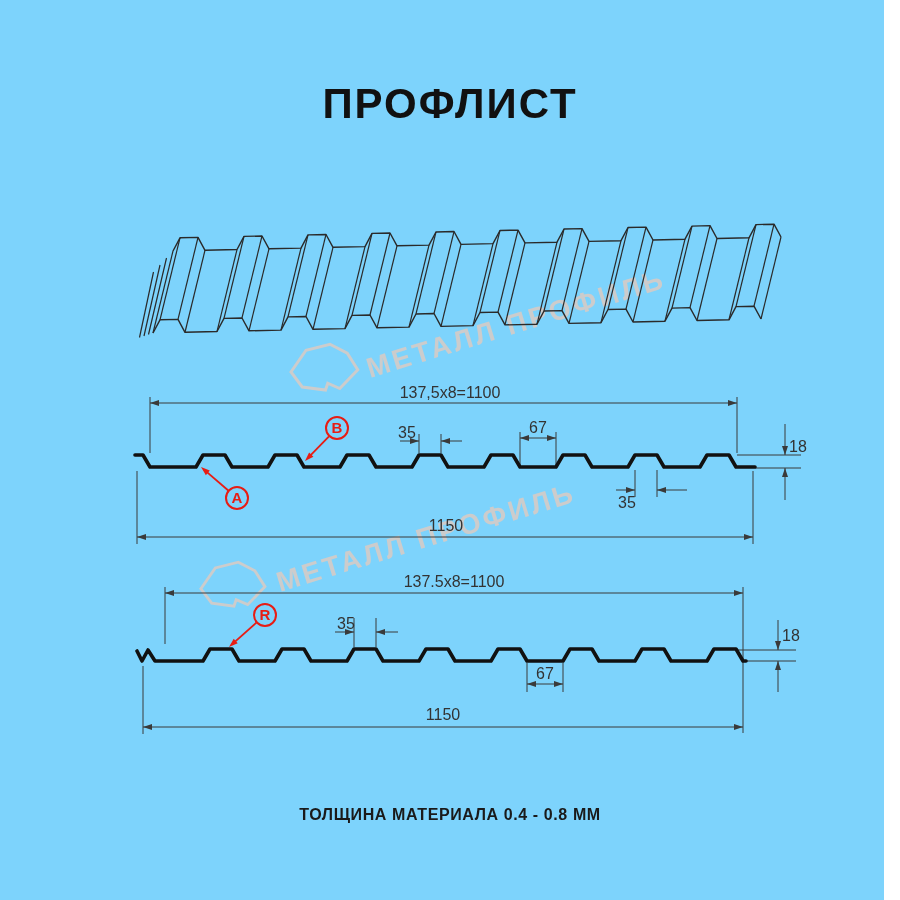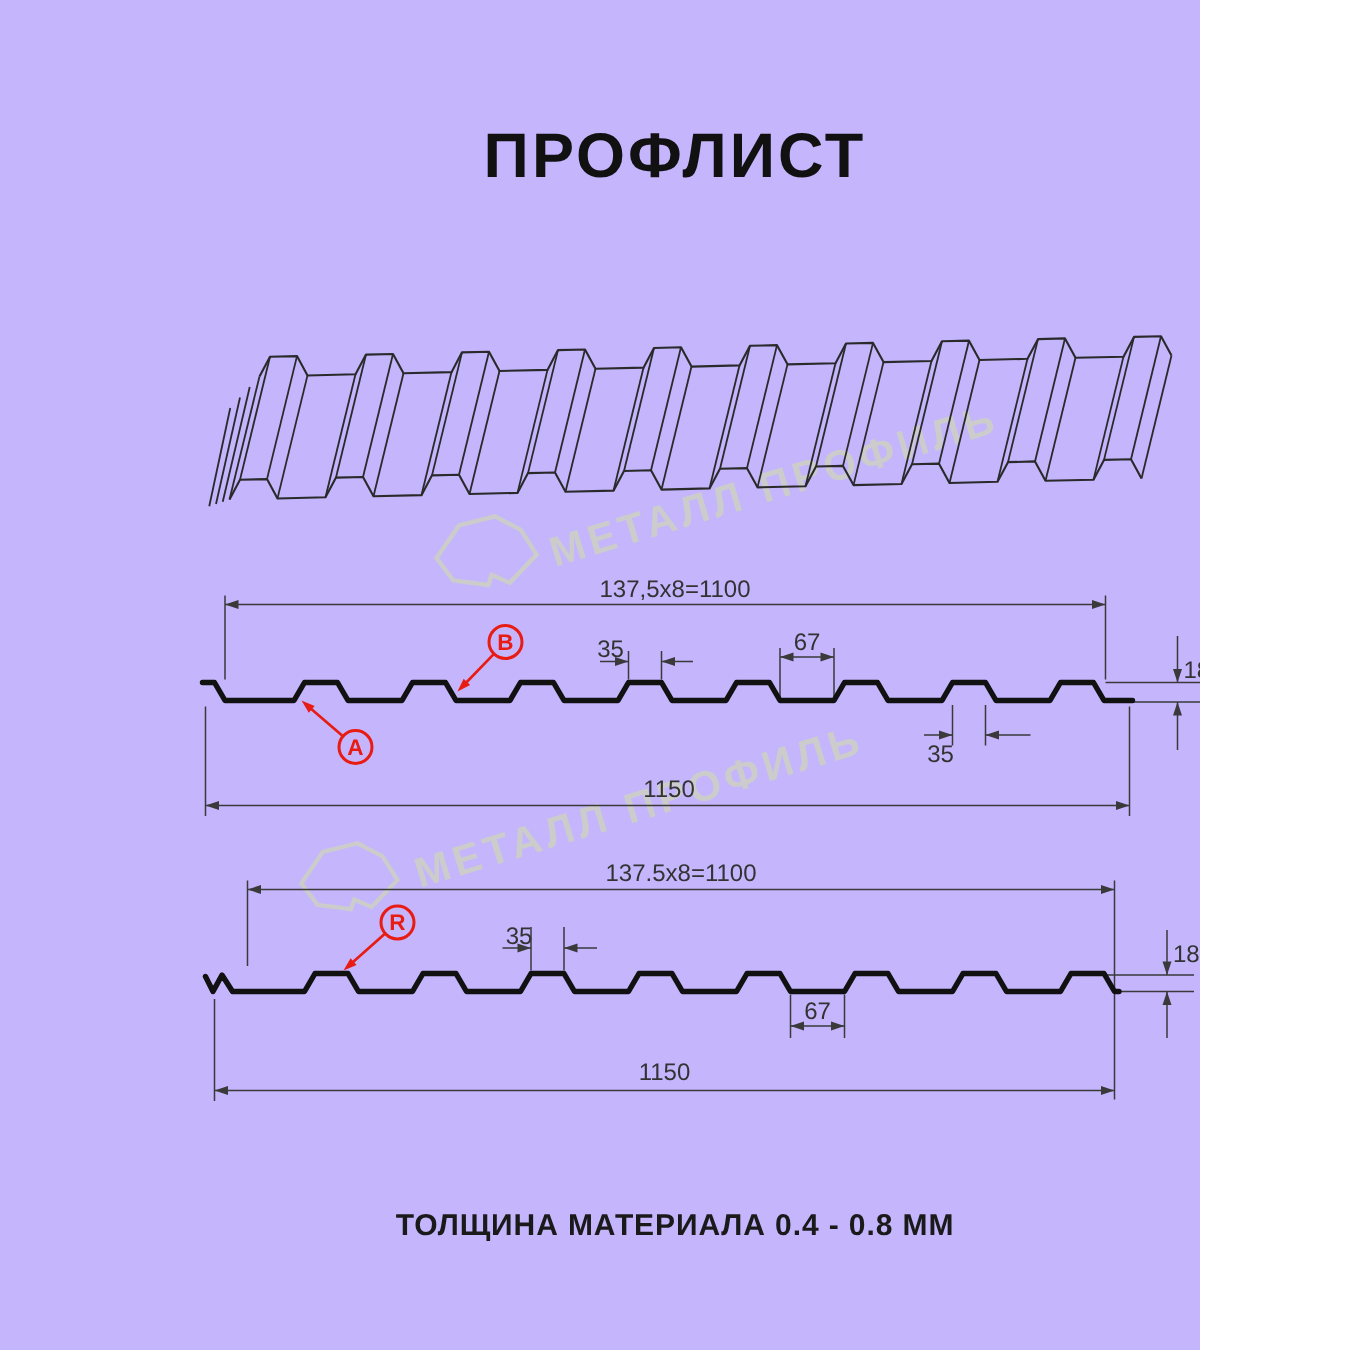--- a/index.html
+++ b/index.html
@@ -1,23 +1,23 @@
 <!DOCTYPE html>
 <html><head>
 <meta charset="utf-8">
 <style>
   html,body{margin:0;padding:0;background:#ffffff;}
-  .page{position:relative;width:800px;height:900px;background:#c4b5fd;overflow:hidden;
+  .page{position:relative;width:884px;height:900px;background:#7dd3fc;overflow:hidden;
         font-family:"Liberation Sans",sans-serif;}
   .title{position:absolute;left:0;top:80px;width:900px;text-align:center;
          font-size:42px;font-weight:800;letter-spacing:2px;color:#111;}
   .subtitle{position:absolute;left:0;top:129px;width:900px;text-align:center;
             font-size:21px;font-weight:700;letter-spacing:1px;color:#1a1a1a;}
   .footer{position:absolute;left:0;top:806px;width:900px;text-align:center;
-          font-size:20px;font-weight:700;letter-spacing:0.6px;color:#1a1a1a;}
+          font-size:16px;font-weight:700;letter-spacing:0.6px;color:#1a1a1a;}
   svg{position:absolute;left:0;top:0;}
   .dim{font-family:"Liberation Sans",sans-serif;font-size:16px;fill:#333;text-anchor:middle;}
   .dim-left{text-anchor:start;}
   .ann{font-family:"Liberation Sans",sans-serif;font-size:15px;font-weight:bold;text-anchor:middle;}
   .wm{font-family:"Liberation Sans",sans-serif;font-size:28px;font-weight:bold;letter-spacing:2px;}
 </style>
 </head>
 <body>
 
 <div class="page">

